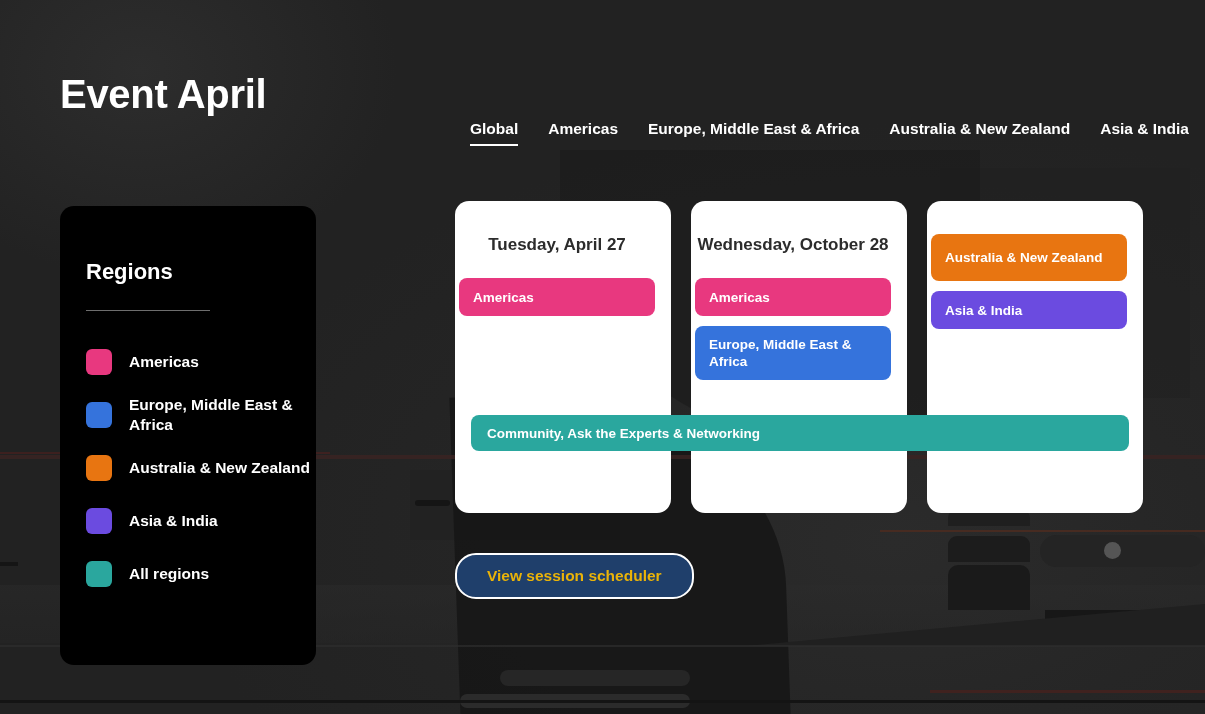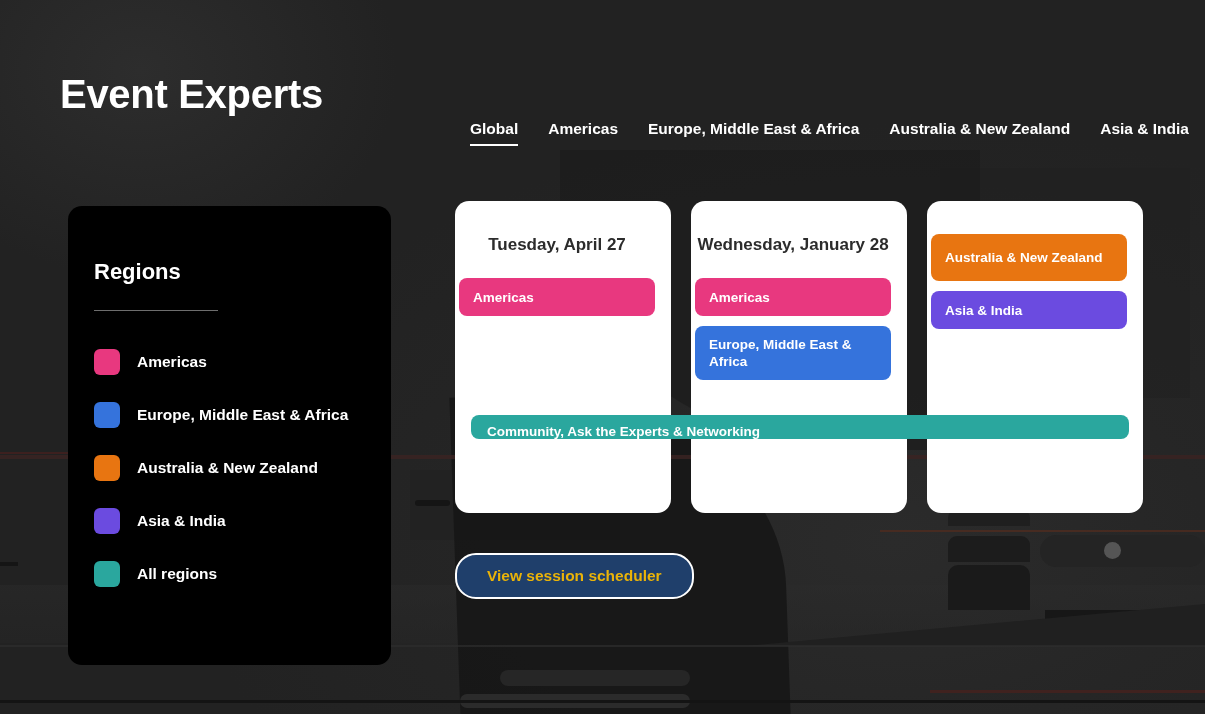--- a/index.html
+++ b/index.html
@@ -207,22 +207,22 @@
     content: "";
     position: absolute;
     left: 0; right: 0; bottom: 0;
     height: 2px;
     background: #ffffff;
   }
 
   
   #regions-panel {
     position: absolute;
-    left: 68px; top: 206px;
-    width: 323px; height: 459px;
+    left: 60px; top: 206px;
+    width: 256px; height: 459px;
     background: #000000;
     border-radius: 14px;
     box-sizing: border-box;
     padding: 52px 0 0 26px;
   }
   #regions-heading {
     margin: 0;
     font-size: 22px;
     font-weight: 700;
     color: #ffffff;
@@ -297,27 +297,27 @@
     display: flex;
     align-items: center;
     cursor: pointer;
   }
   .session-pill.tall { min-height: 47px; }
 
   #global-session {
     position: absolute;
     left: 471px; top: 415px;
     width: 658px;
-    height: 24px;
+    height: 36px;
     background: #2aa79e;
     border-radius: 8px;
     box-sizing: border-box;
     padding: 0 16px;
     display: flex;
-    align-items: flex-end;
+    align-items: center;
     font-size: 13.5px;
     font-weight: 700;
     color: #ffffff;
     cursor: pointer;
   }
 
   
   #scheduler-button {
     position: absolute;
     left: 455px; top: 553px;
@@ -361,21 +361,21 @@
     <div class="shape sh-darkblock"></div>
     <div class="shape sh-wedge"></div>
     <div class="shape sh-band-c"></div>
     <div class="shape sh-bar-bottom1"></div>
     <div class="shape sh-bar-bottom2"></div>
     <div class="shape sh-red3"></div>
     <div class="shape sh-band-b"></div>
   </div>
 
   <div id="header">
-    <h1 id="page-title">Event Experts</h1>
+    <h1 id="page-title">Event April</h1>
     <div id="nav">
         <div class="nav-item active">Global</div>
         <div class="nav-item">Americas</div>
         <div class="nav-item">Europe, Middle East &amp; Africa</div>
         <div class="nav-item">Australia &amp; New Zealand</div>
         <div class="nav-item">Asia &amp; India</div>
       </div>
   </div>
 
   <div id="regions-panel">
@@ -406,21 +406,21 @@
   </div>
 
   <div id="schedule">
       <div class="day-card" id="day-card-0">
         <div class="day-title">Tuesday, April 27</div>
         <div class="session-pill" style="background: rgb(232, 56, 127);">
           <span>Americas</span>
         </div>
       </div>
       <div class="day-card" id="day-card-1">
-        <div class="day-title">Wednesday, January 28</div>
+        <div class="day-title">Wednesday, October 28</div>
         <div class="session-pill" style="background: rgb(232, 56, 127);">
           <span>Americas</span>
         </div>
         <div class="session-pill tall" style="background: rgb(53, 115, 220);">
           <span>Europe, Middle East &amp; Africa</span>
         </div>
       </div>
       <div class="day-card" id="day-card-2">
         <div class="session-pill tall" style="background: rgb(232, 117, 17);">
           <span>Australia &amp; New Zealand</span>

